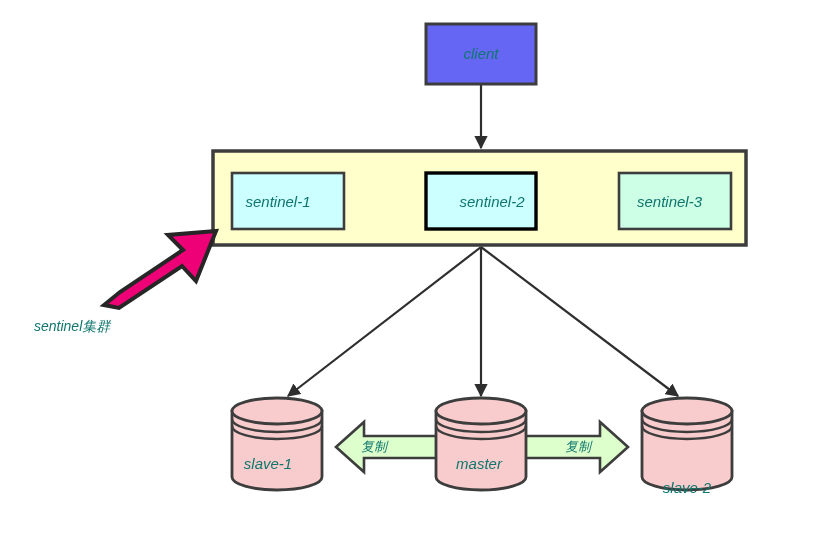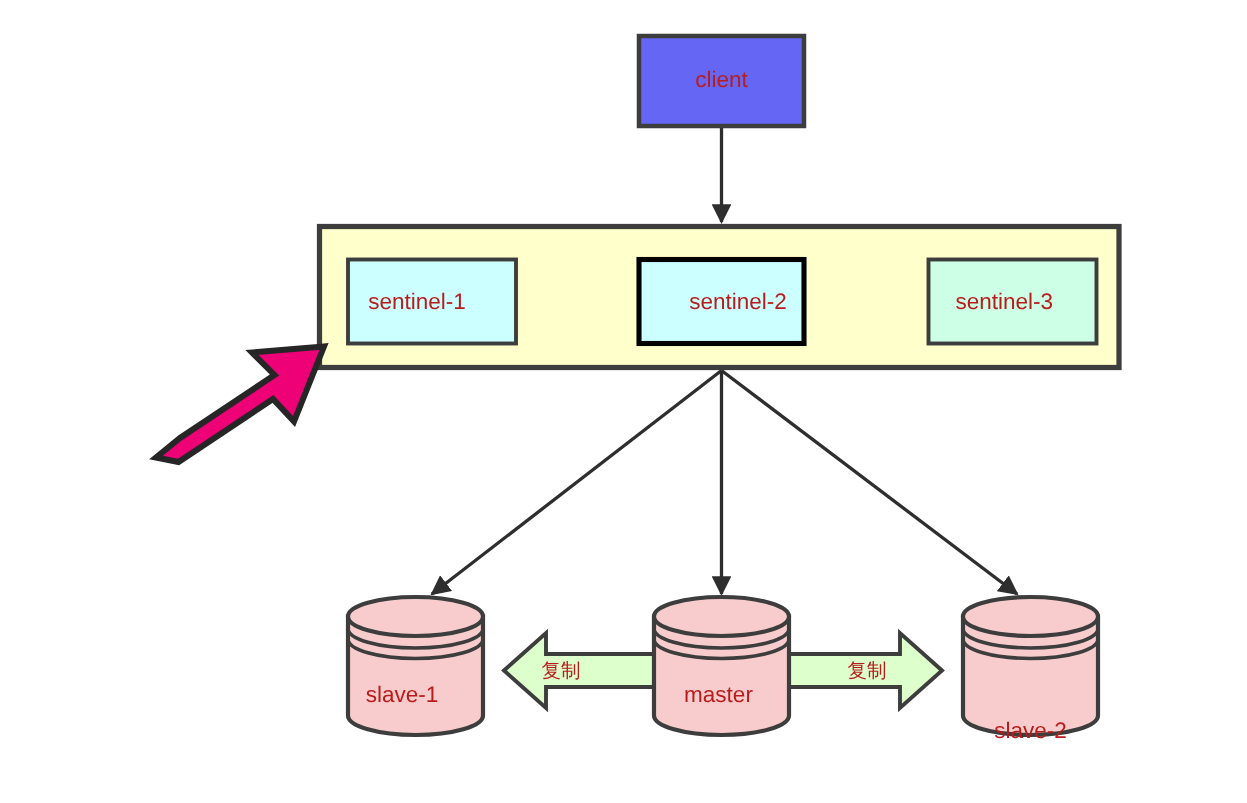--- a/index.html
+++ b/index.html
@@ -19,26 +19,27 @@
   }
   #svg-layer {
     position: absolute;
     left: 0;
     top: 0;
     width: 831px;
     height: 535px;
   }
   .node-label {
     position: absolute;
-    color: #b91c1c;
+    color: #0f766e;
     font-size: 15px;
     line-height: 1;
     white-space: nowrap;
     text-align: center;
     pointer-events: none;
+    font-style: italic;
   }
   .lbl-client   { left: 426px; top: 46px;  width: 110px; }
   .lbl-s1       { left: 232px; top: 194px; width: 92px; text-align: center; }
   .lbl-s2       { left: 426px; top: 194px; width: 132px; }
   .lbl-s3       { left: 619px; top: 194px; width: 101px; }
   .lbl-slave1   { left: 232px; top: 456px; width: 72px;  }
   .lbl-master   { left: 436px; top: 456px; width: 86px;  }
   .lbl-slave2   { left: 642px; top: 456px; width: 90px; margin-top: 24px;  }
   .lbl-repl-l   { left: 349px; top: 440px; width: 50px;  font-size: 13px; }
   .lbl-repl-r   { left: 553px; top: 440px; width: 50px;  font-size: 13px; }
@@ -128,14 +129,15 @@
   <div class="node-label lbl-s2">sentinel-2</div>
   <div class="node-label lbl-s3">sentinel-3</div>
 
   <div class="node-label lbl-slave1">slave-1</div>
   <div class="node-label lbl-master">master</div>
   <div class="node-label lbl-slave2">slave-2</div>
 
   <div class="node-label lbl-repl-l">复制</div>
   <div class="node-label lbl-repl-r">复制</div>
 
+  <div class="node-label lbl-cluster">sentinel集群</div>
 
 </div>
 
 </body></html>

